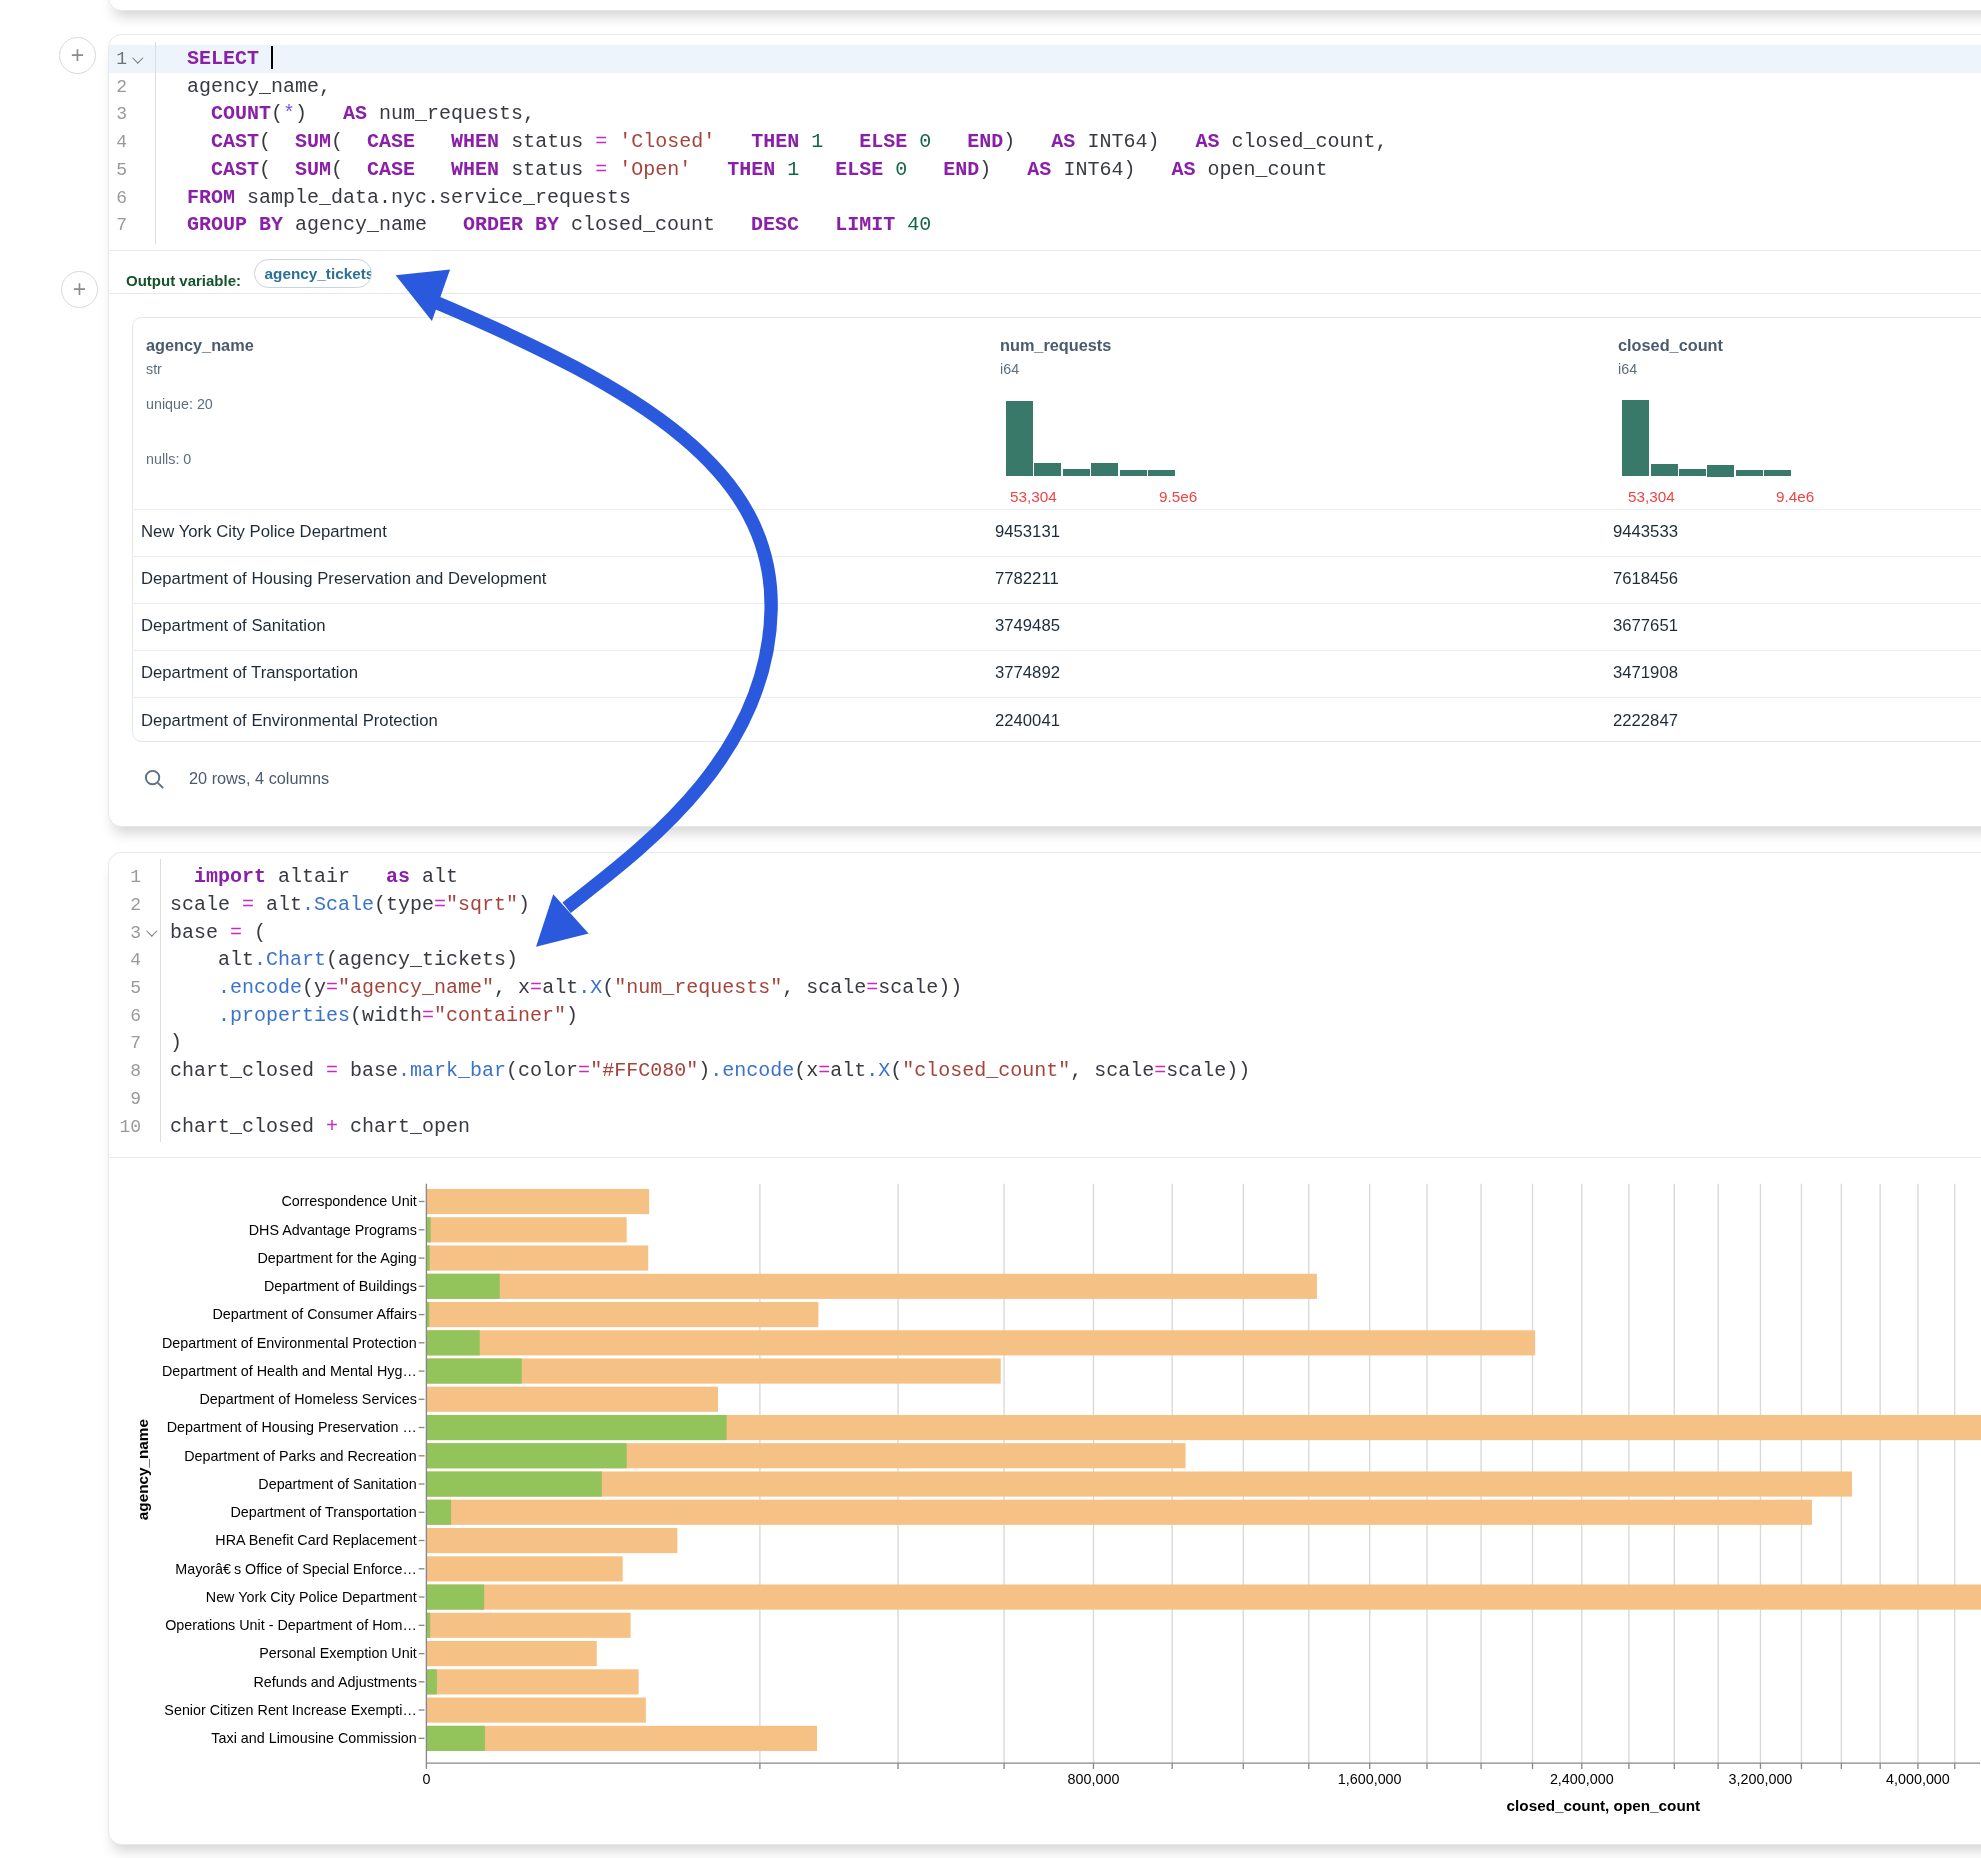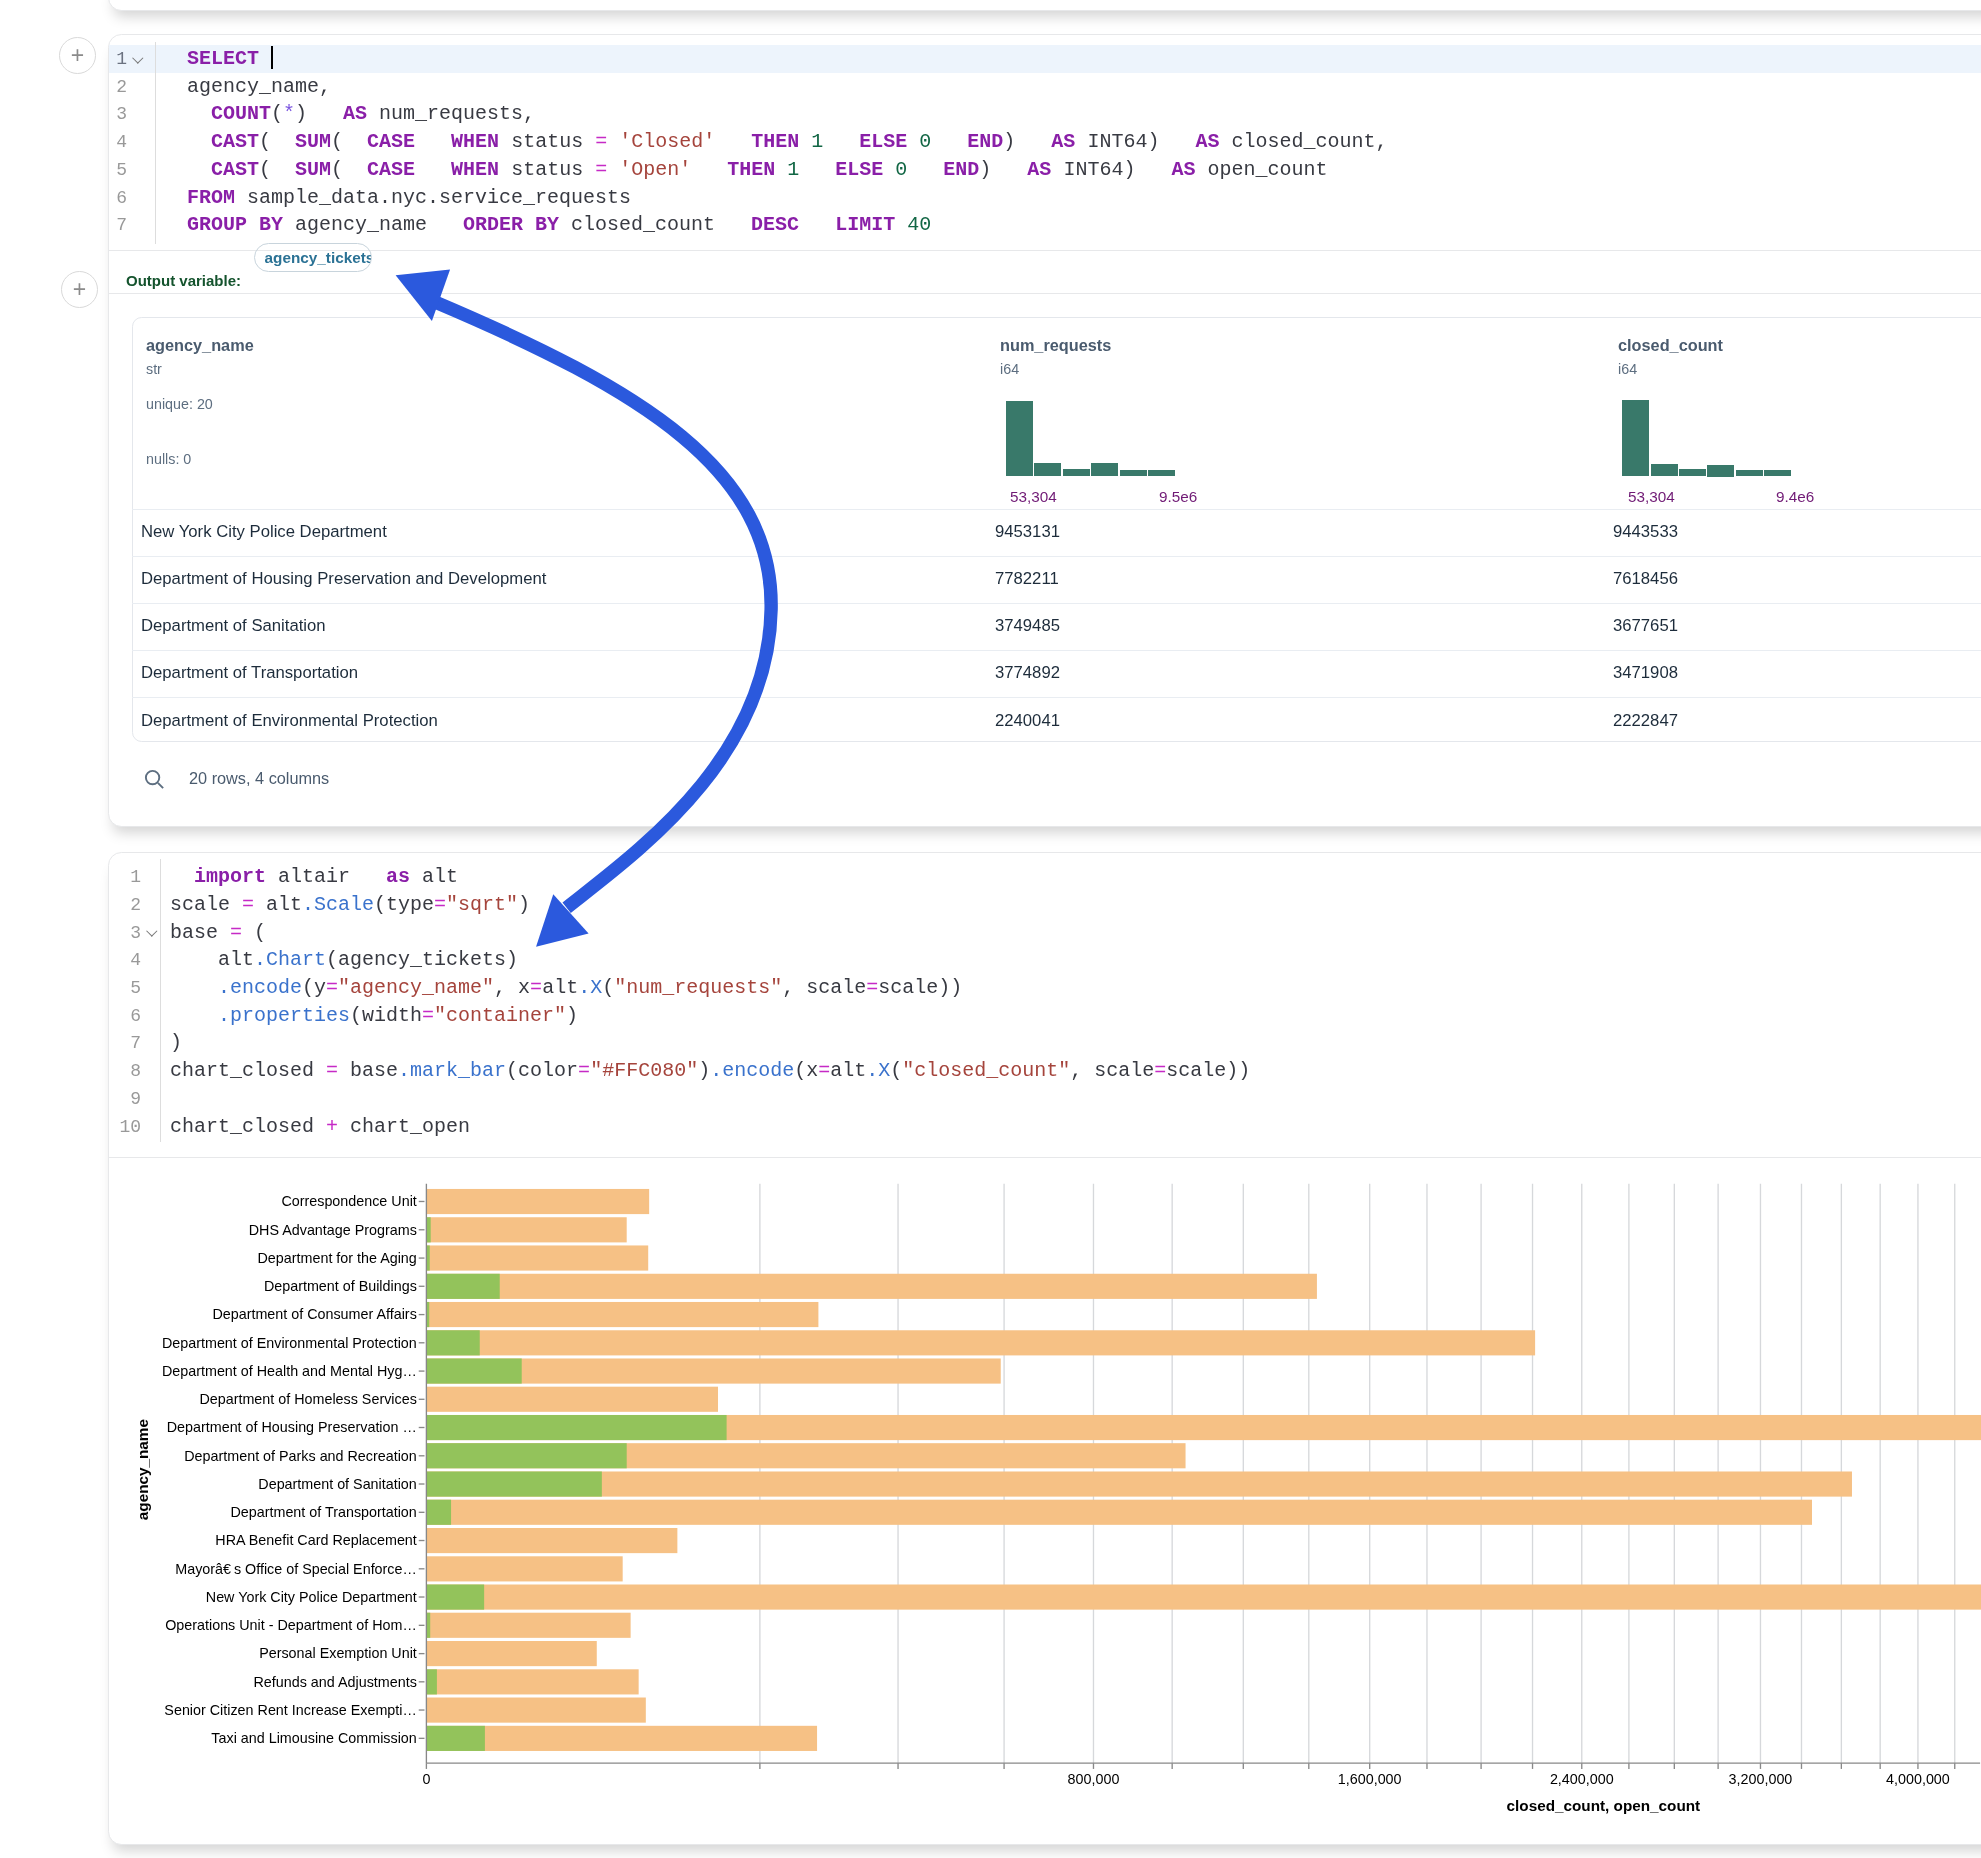--- a/index.html
+++ b/index.html
@@ -15,29 +15,29 @@
 .k { color:#8a1fa8; font-weight:bold;margin-left:24px; }
 .s { color:#a5443c; }
 .n { color:#116644; }
 .o { color:#c62ac6; }
 .m { color:#3a72cc; }
 .st { color:#7c56e0; }
 .cursor { display:inline-block; width:1.9px; height:23px; background:#000; vertical-align:-4.8px; }
 .chev { position:absolute; width:7.6px; height:7.6px; border-right:1.7px solid #777; border-bottom:1.7px solid #777; transform:rotate(45deg); }
 
 .outvar { position:absolute; left:126px; top:272px; font:bold 15px "Liberation Sans"; color:#14532d; }
-.pill { position:absolute; left:254px; top:243px; width:118px; height:29px; border:1px solid #c8d4dc; border-radius:15.3px; font:bold 15.3px "Liberation Sans"; color:#2b7295; line-height:27px; padding-left:9.6px; overflow:hidden; white-space:nowrap; }
+.pill { position:absolute; left:254px; top:259px; width:118px; height:29px; border:1px solid #c8d4dc; border-radius:15.3px; font:bold 15.3px "Liberation Sans"; color:#2b7295; line-height:27px; padding-left:9.6px; overflow:hidden; white-space:nowrap; }
 
 .tcard { position:absolute; left:132px; top:317px; right:-38px; height:425px; border:1px solid #e4e7ec; border-radius:9.6px; background:#fff; }
 .th { position:absolute; font:bold 16.3px "Liberation Sans"; color:#4a5b6e; }
 .tt { position:absolute; font:14.3px "Liberation Sans"; color:#5d6e80; }
 .tline { position:absolute; left:132px; right:0; height:1px; background:#e9edf2; }
 .rtxt { position:absolute; font:16.7px "Liberation Sans"; color:#1d2c3b; }
 .hbar { position:absolute; width:27px; background:#39796a; }
-.hlab { position:absolute; font:15.3px "Liberation Sans"; color:#701a75; }
+.hlab { position:absolute; font:15.3px "Liberation Sans"; color:#ef4444; }
 .srch { position:absolute; left:189px; top:769px; font:16.3px "Liberation Sans"; color:#4a5b6e; }
 
 .chart { position:absolute; left:108px; top:1157px; }
 .ylab, .xlab { font:15px "Liberation Sans"; fill:#000; }
 .xtitle, .ytitle { font:bold 16px "Liberation Sans"; fill:#000; }
 .arrow { position:absolute; left:0; top:0; z-index:10; }
 .bline { position:absolute; height:1px; background:#e7e8ea; }
 </style>
 </head>
 <body>

